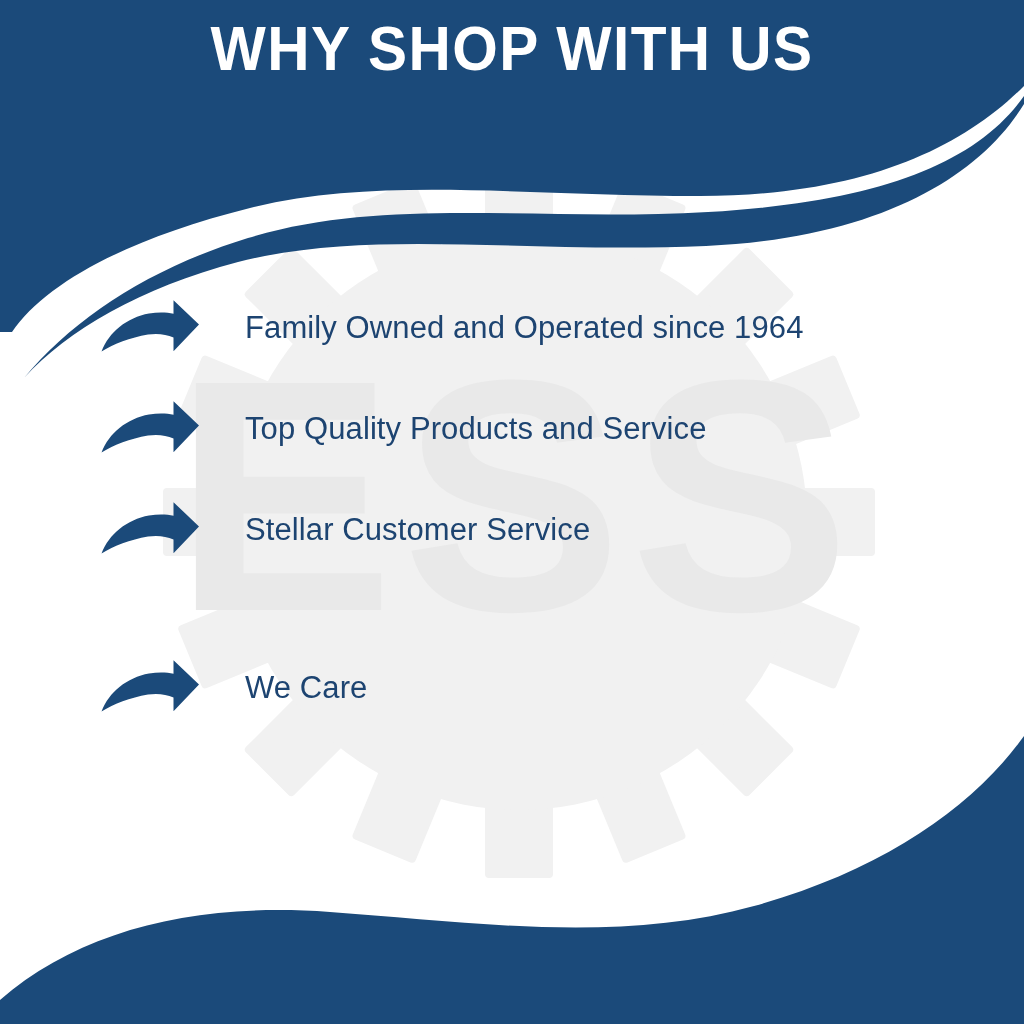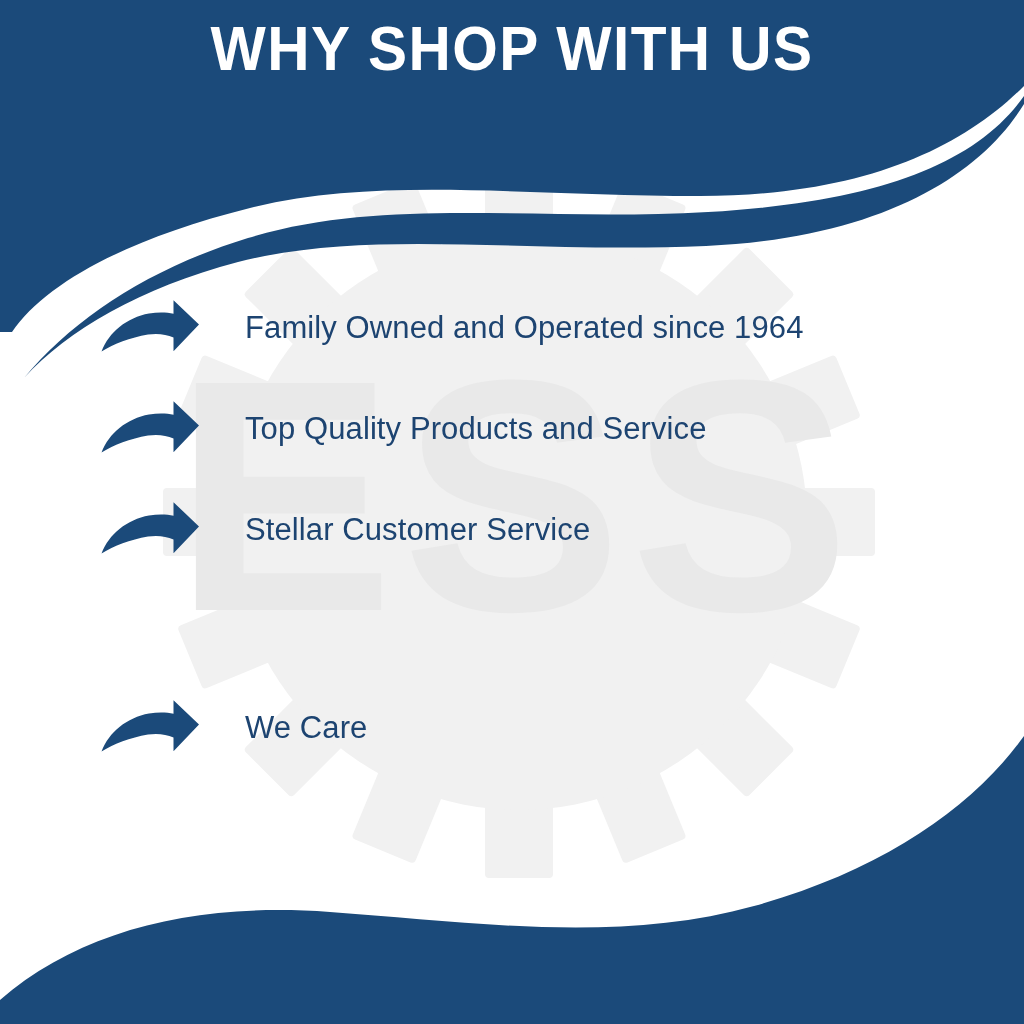--- a/index.html
+++ b/index.html
@@ -189,21 +189,21 @@
         L 73.5,1.2
         L 99,25.5
         L 73.5,52.2
         L 73.5,38.5
         C 66,35.2 57,34 48,35.6
         C 30,38.8 14,45 1.5,52.5 Z"></path>
   </svg>
           </span>
           <span class="benefit-text">Stellar Customer Service</span>
         </div>
-        <div class="benefit-row" style="top: 697px;">
+        <div class="benefit-row" style="top: 657px;">
           <span>
             <svg class="benefit-arrow" viewBox="0 0 100 58">
      <path fill="#1b4a7a" d="M1.5,52.5
         C 9,33 27,18.5 49,14.5
         C 58.5,12.8 67,13.2 73.5,14.8
         L 73.5,1.2
         L 99,25.5
         L 73.5,52.2
         L 73.5,38.5
         C 66,35.2 57,34 48,35.6

